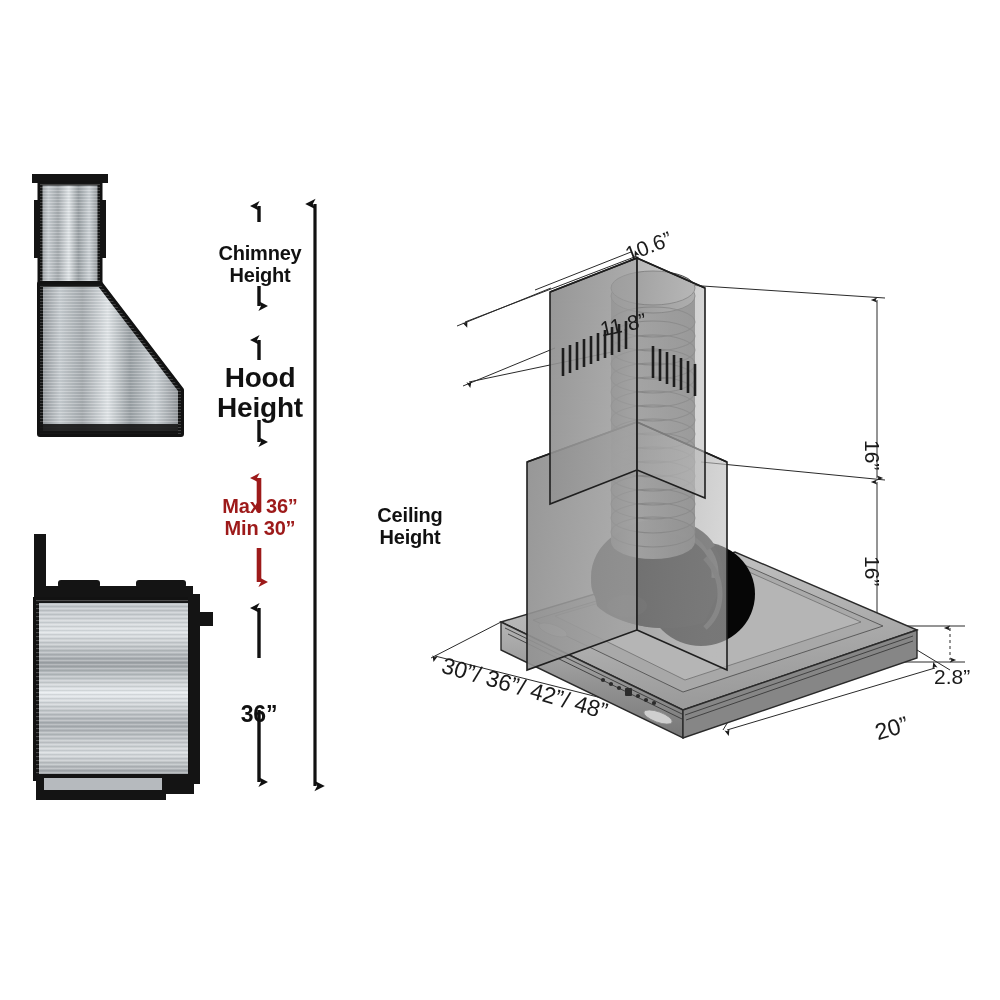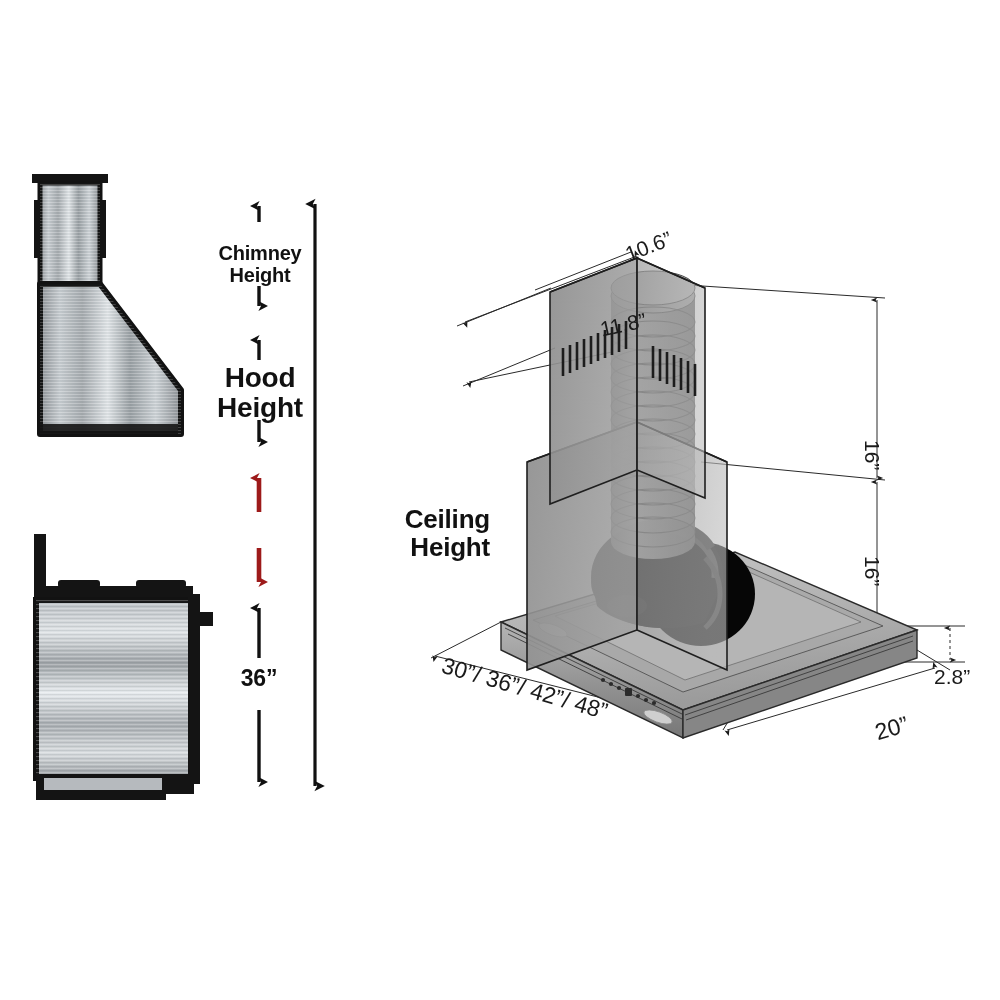--- a/index.html
+++ b/index.html
@@ -127,24 +127,26 @@
   <line x1="15" y1="14" x2="15" y2="596" stroke="#111" stroke-width="3.2" marker-start="url(#arrUp2)" marker-end="url(#arrUp2)"></line>
 </svg>
 </div>
 
 <div class="lbl" style="left:190px;top:243px;width:140px;font-size:20px;">Chimney
 Height</div>
 
 <div class="lbl" style="left:190px;top:363px;width:140px;font-size:28px;">Hood
 Height</div>
 
-
-<div class="lbl" style="left:199px;top:666px;width:120px;font-size:23px;">36”</div>
-
-<div class="lbl" style="left:330px;top:505px;width:160px;font-size:26px;text-align:right;">Ceiling
+<div class="lbl red" style="left:185px;top:496px;width:150px;font-size:20px;">Max 36”
+Min 30”</div>
+
+<div class="lbl" style="left:199px;top:702px;width:120px;font-size:23px;">36”</div>
+
+<div class="lbl" style="left:330px;top:505px;width:160px;font-size:20px;text-align:center;">Ceiling
 Height</div>
 
 <div class="svgabs" style="left:405px;top:230px;">
 <svg width="600" height="560" viewBox="0 0 600 560">
   <defs>
     <marker id="tick" markerWidth="8" markerHeight="8" refX="4" refY="7" orient="auto-start-reverse" markerUnits="userSpaceOnUse">
       <path d="M4,0.8 L6.6,7.2 L4,5.6 L1.4,7.2 Z" fill="#1a1a1a"></path>
     </marker>
     <linearGradient id="glassL" x1="0" y1="0" x2="1" y2="0.3">
       <stop offset="0%" stop-color="#8d8d8d" stop-opacity="0.92"></stop>

